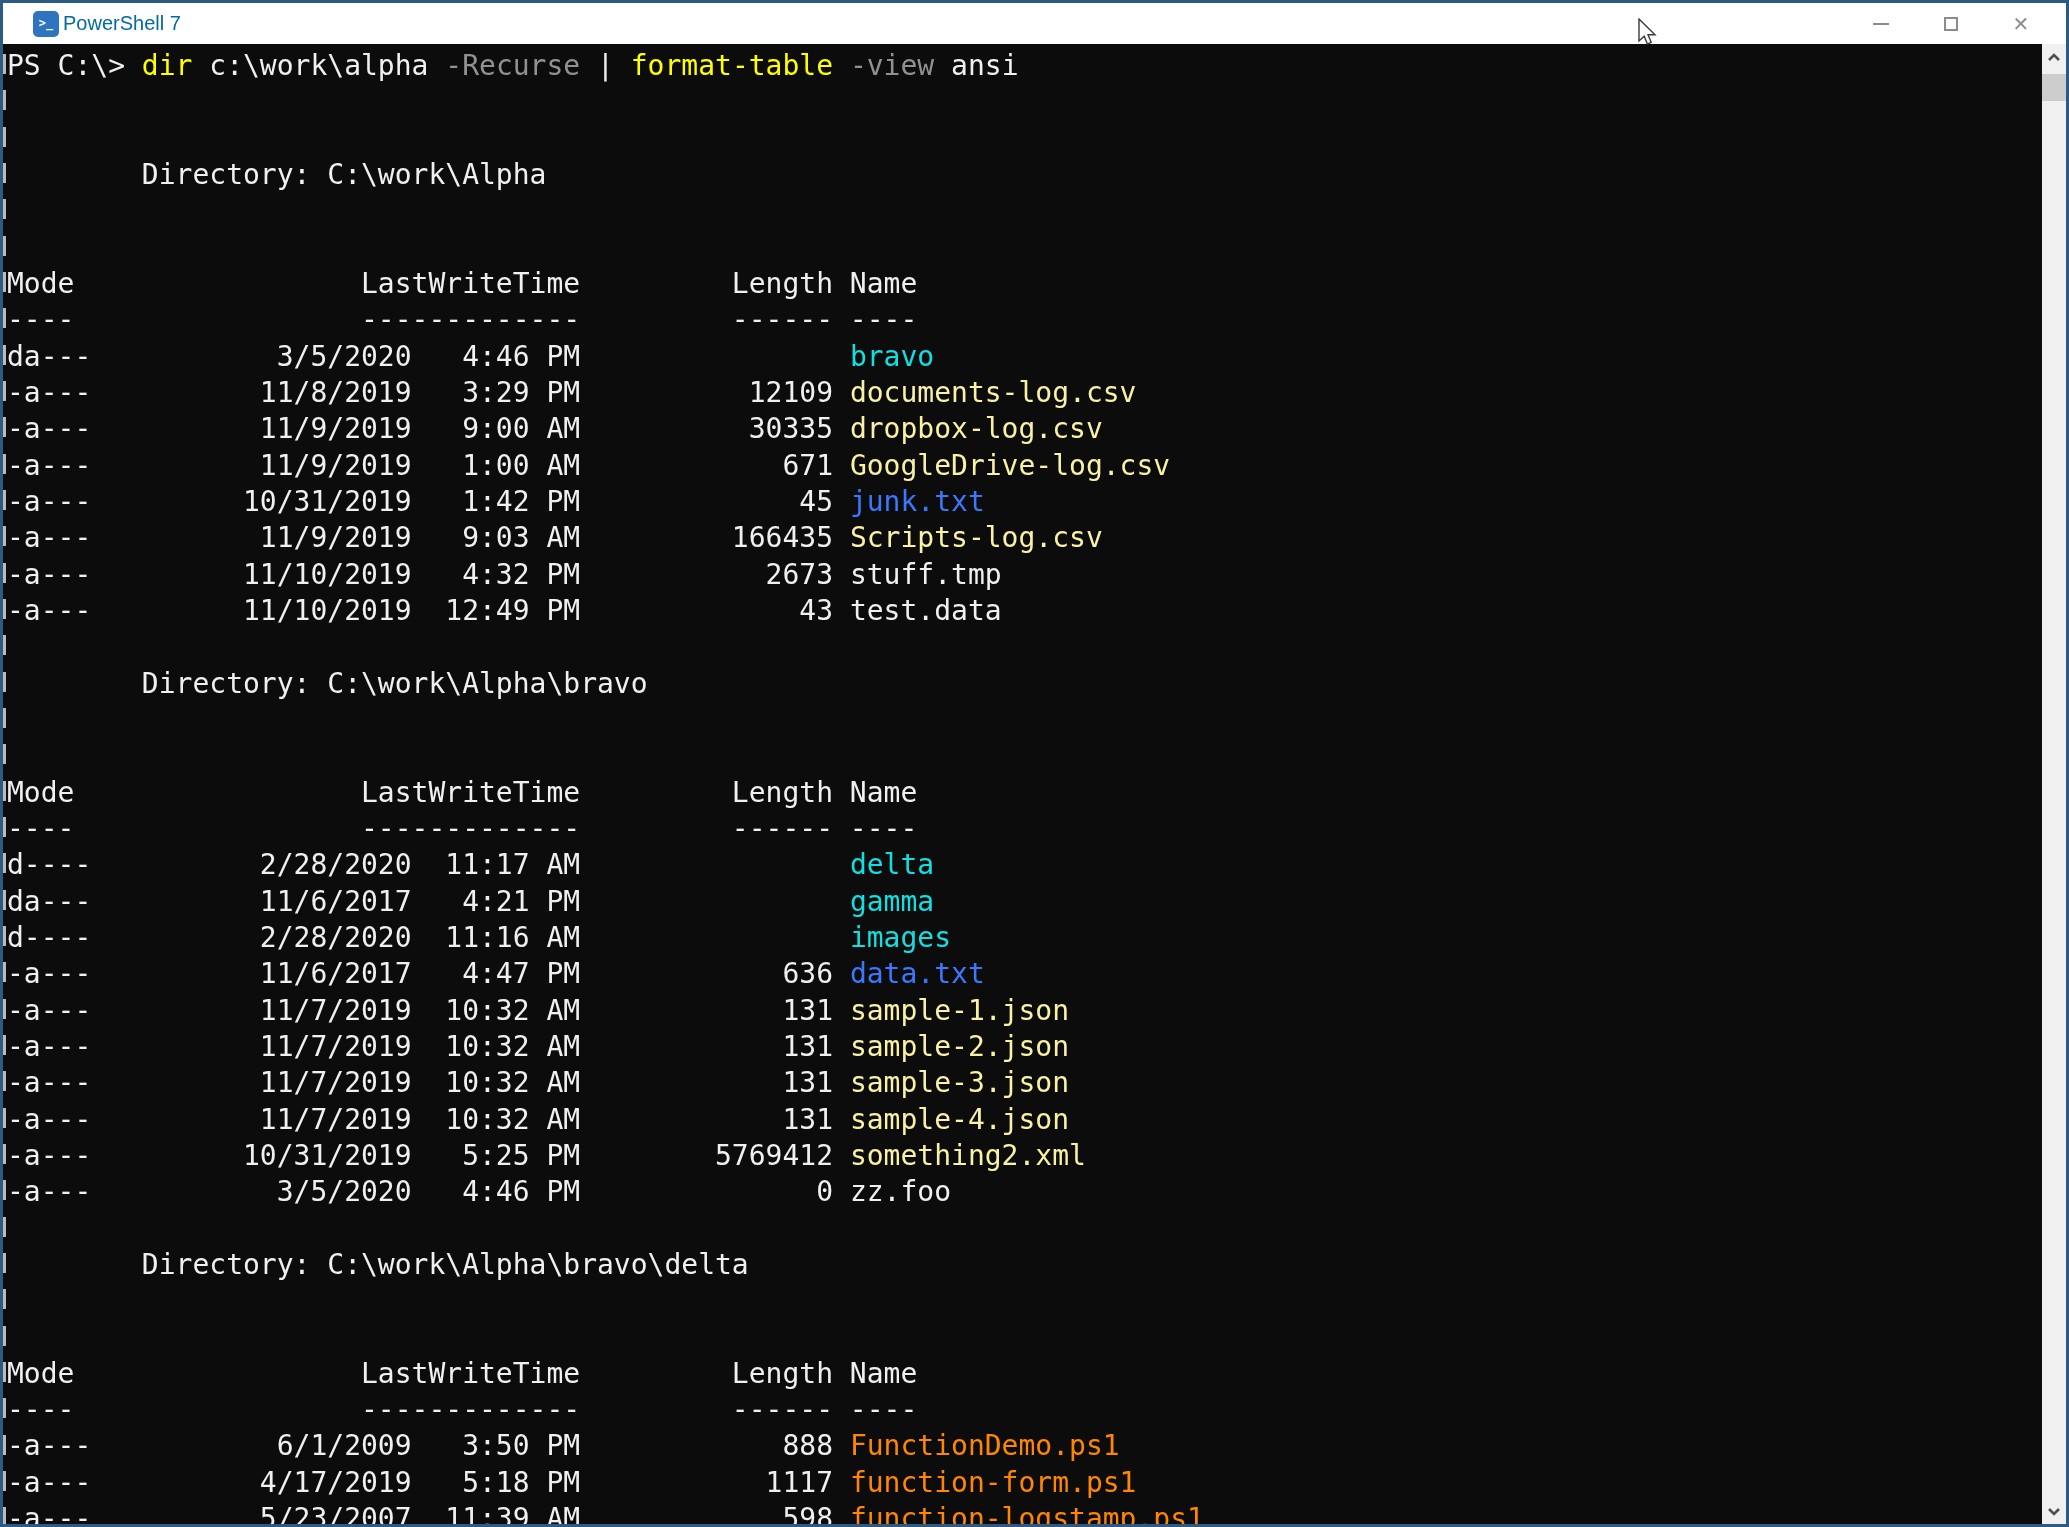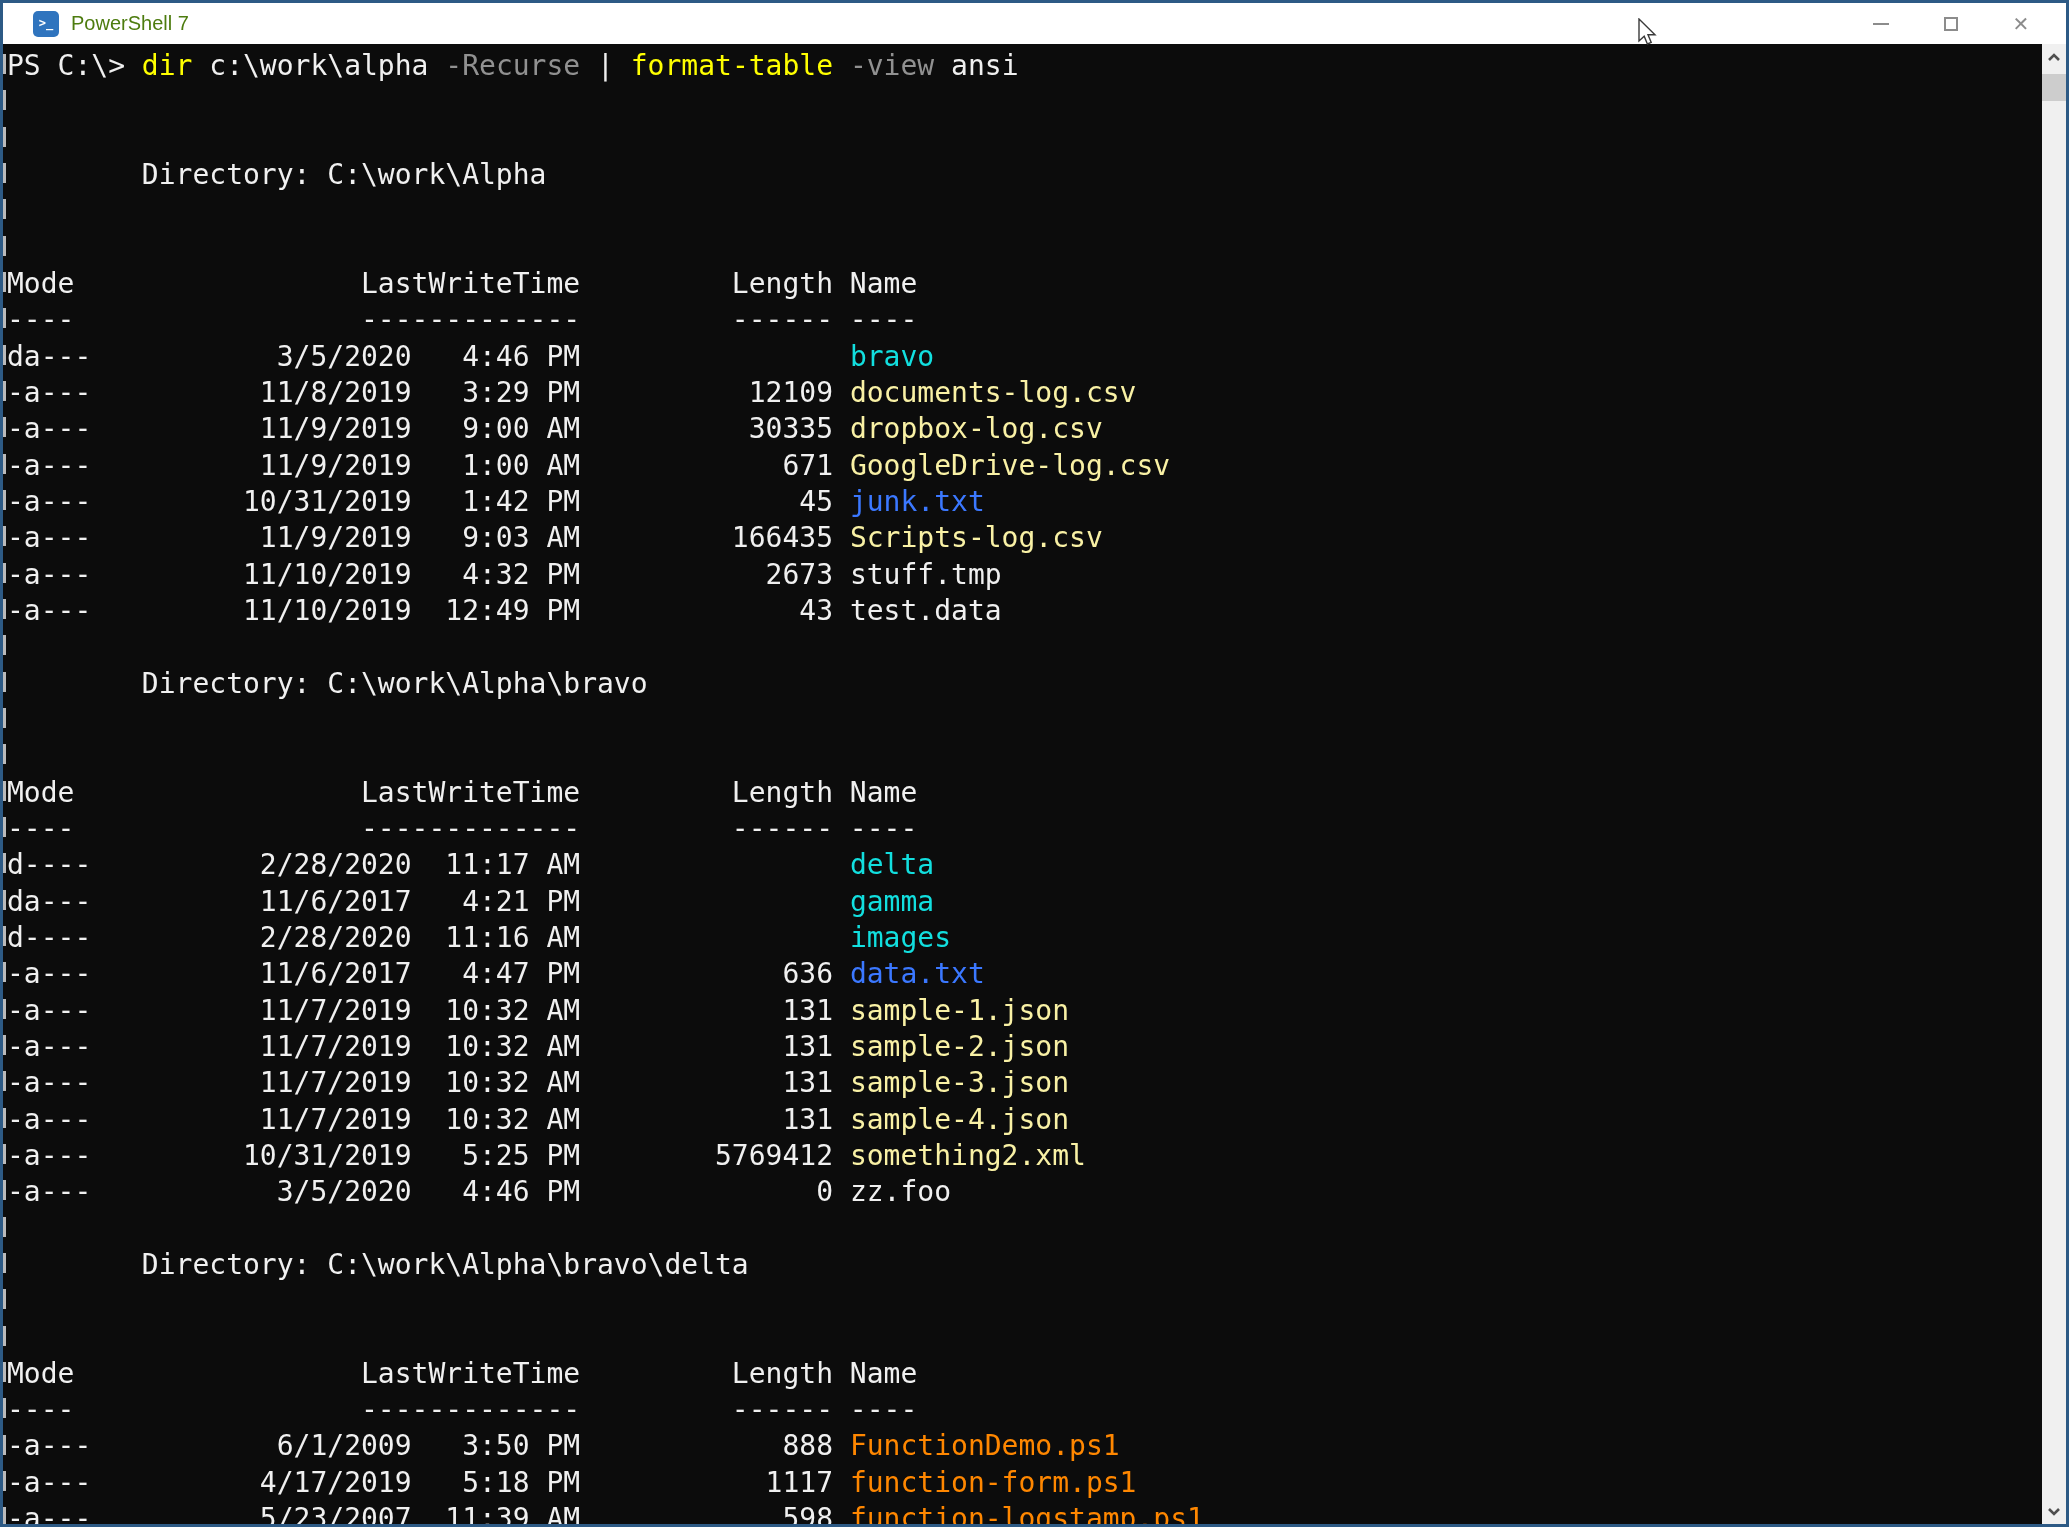--- a/index.html
+++ b/index.html
@@ -6,21 +6,21 @@
   body{width:2069px;height:1527px;position:relative;overflow:hidden;
        font-family:"Liberation Sans", sans-serif;}
   .window{position:absolute;inset:0;border:3px solid #2d5a85;box-sizing:border-box;
           display:flex;flex-direction:column;background:#0c0c0c;}
   
   .titlebar{height:41px;background:#ffffff;display:flex;align-items:center;flex:0 0 auto;}
   .ps-icon{width:26px;height:26px;margin-left:30px;border-radius:5px;background:#2f74be;
            display:flex;align-items:center;justify-content:center;flex:0 0 auto;}
   .ps-icon span{color:#fff;font-weight:bold;font-size:12px;line-height:1;
                 font-family:"DejaVu Sans Mono",monospace;transform:translateY(-1px);}
-  .win-title{margin-left:12px;font-size:20px;color:#4d7c0f;}
+  .win-title{margin-left:4px;font-size:20px;color:#0369a1;}
   .controls{margin-left:auto;display:flex;align-items:center;height:100%;padding-right:10px;}
   .ctrl{width:70px;height:100%;display:flex;align-items:center;justify-content:center;}
   .glyph-min{width:16px;height:0;border-top:2px solid #8c8c8c;}
   .glyph-max{width:14px;height:14px;border:2px solid #8c8c8c;box-sizing:border-box;background:transparent;}
   .glyph-close{font-size:20px;color:#8c8c8c;line-height:1;font-family:"DejaVu Sans",sans-serif;}
   
   .content{flex:1 1 auto;display:flex;min-height:0;}
   .terminal{flex:1 1 auto;background:#0c0c0c;position:relative;overflow:hidden;}
   pre#term{margin:0;padding:4px 0 0 4px;font-family:"DejaVu Sans Mono",monospace;
            font-size:28px;line-height:36.33px;color:#f0f0f0;white-space:pre;}

